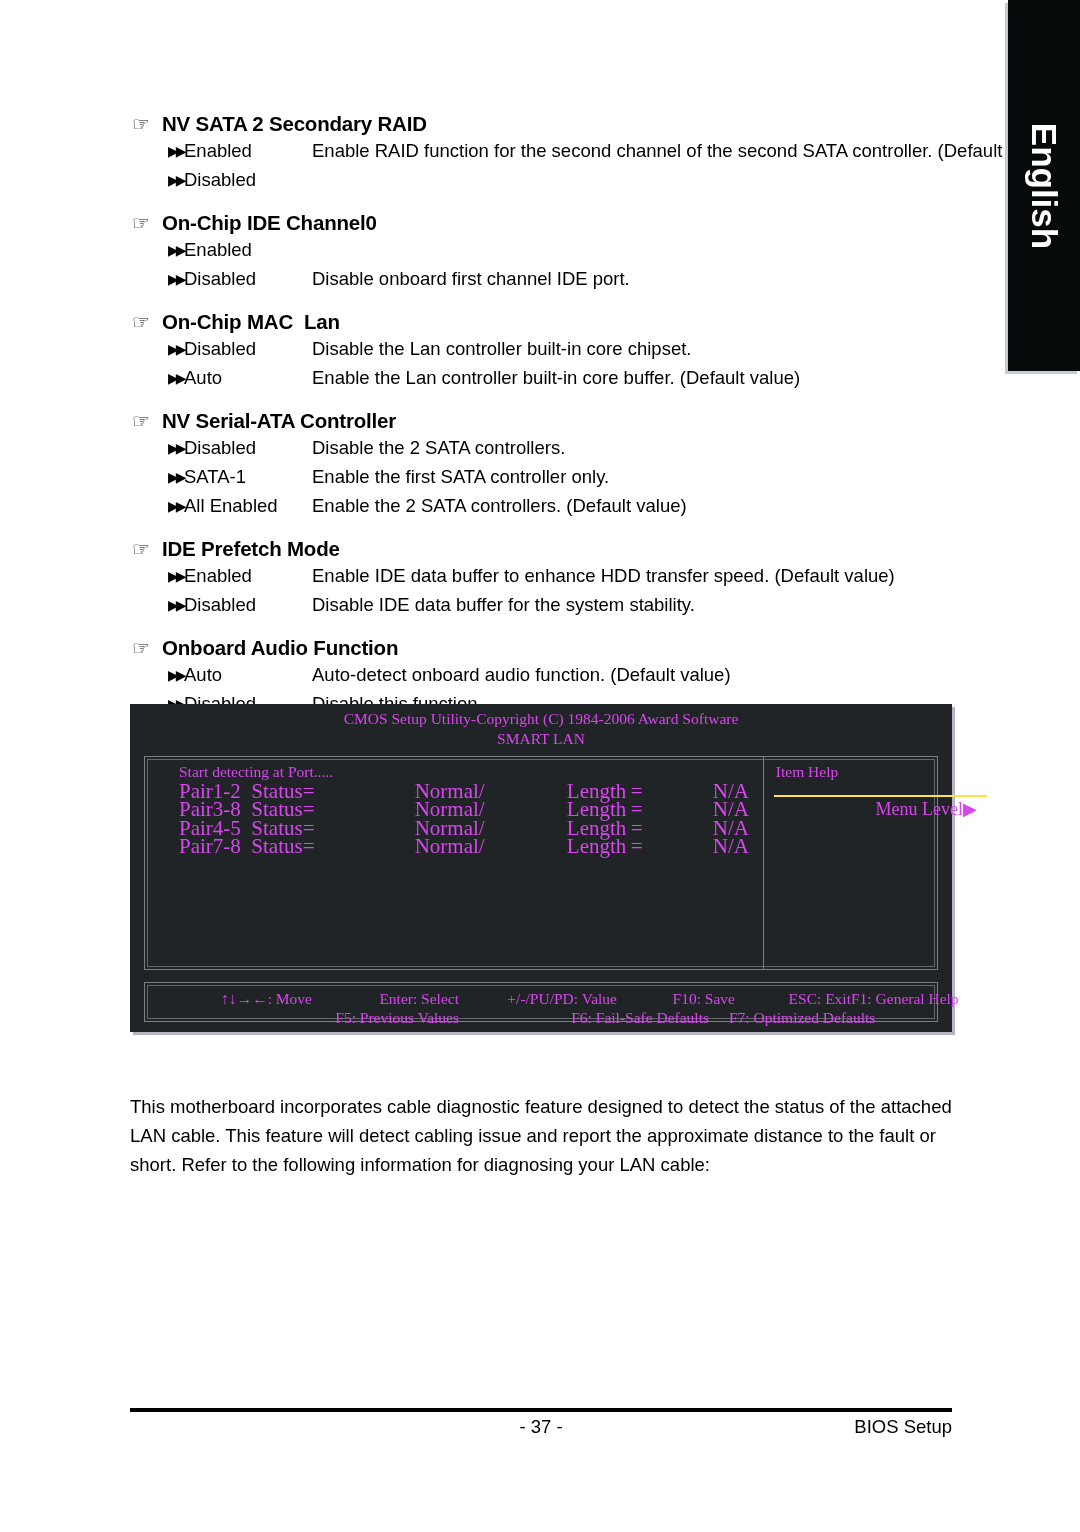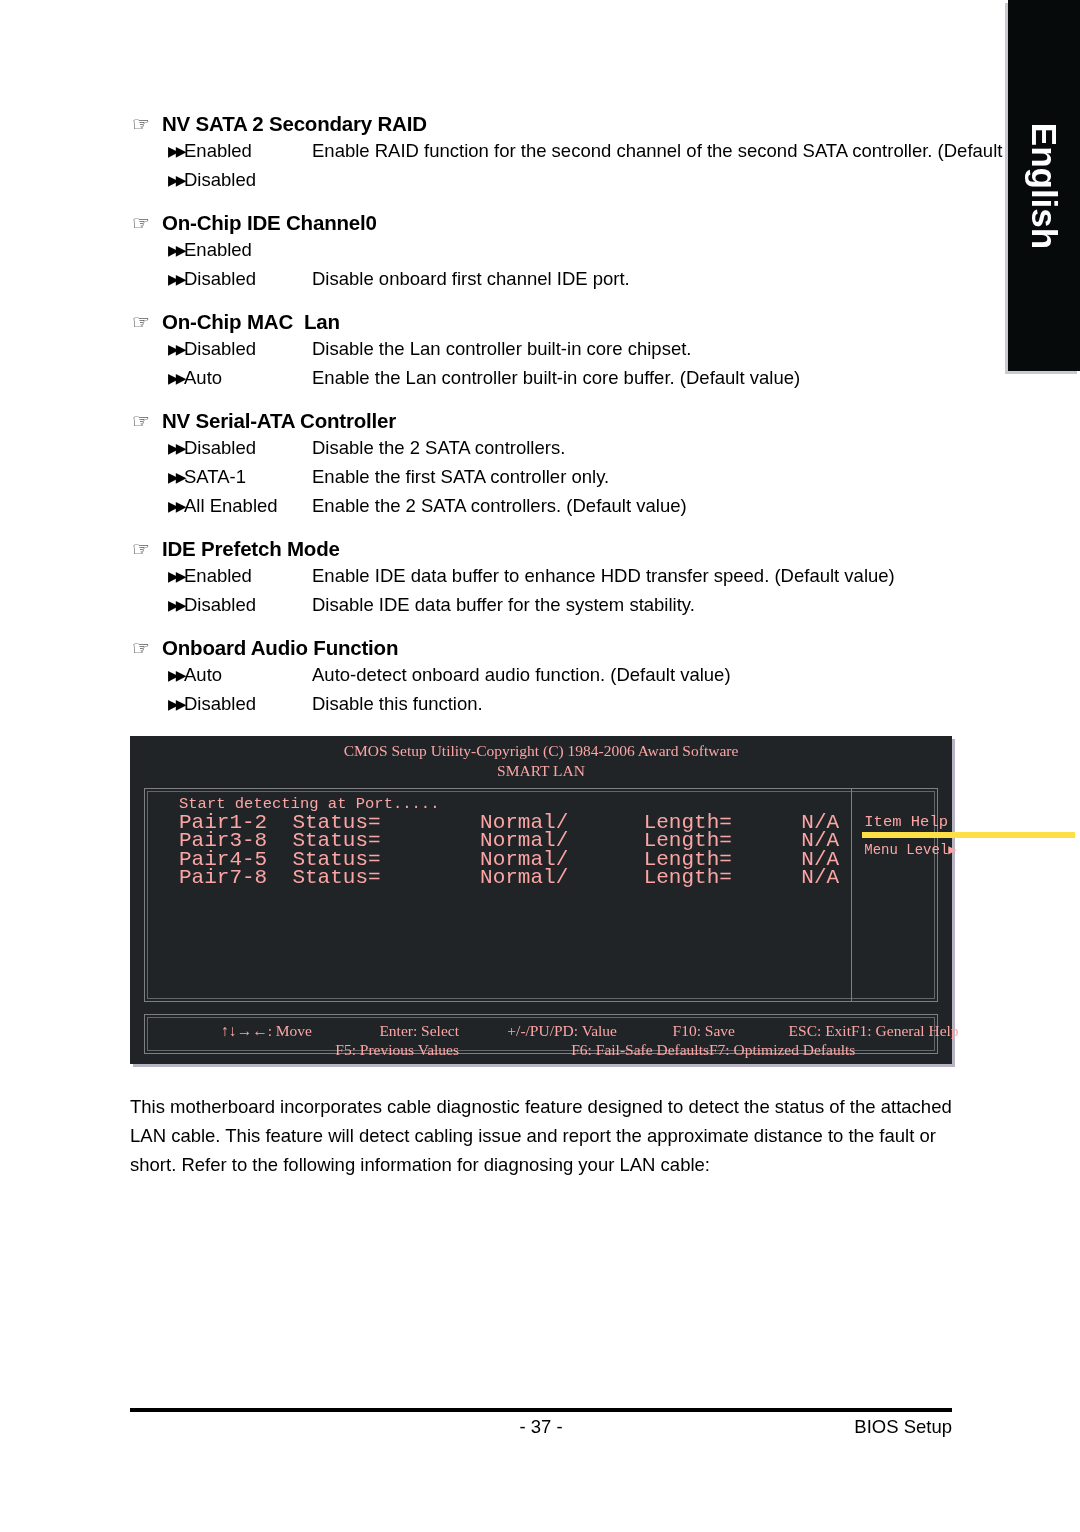--- a/index.html
+++ b/index.html
@@ -96,44 +96,43 @@
     font-size: 18.5px;
     white-space: pre;
   }
 
   .gap-after-section { height: 13px; }
 
   
   #bios-screen {
     position: absolute;
     left: 130px;
-    top: 736px;
+    top: 704px;
     width: 822px;
     height: 328px;
     background: #212426;
     box-shadow: 3px 3px 0 0 #b8b4c4;
     font-family: "Liberation Serif", serif;
-    color: #fca5a5;
+    color: #d946ef;
   }
   #bios-titlebar {
     text-align: center;
     padding-top: 5px;
     font-size: 15.5px;
     line-height: 1.32;
   }
   #bios-inner {
     position: absolute;
     left: 14px;
     top: 52px;
     right: 14px;
     bottom: 62px;
     border: 1px solid #7d7f82;
     box-shadow: inset 0 0 0 2px #212426, inset 0 0 0 3px #63676b;
     display: flex;
-    font-family: Liberation Mono, monospace;
   }
   #bios-main {
     flex: 1 1 auto;
     position: relative;
     padding: 6px 0 0 34px;
   }
   #bios-help {
     flex: 0 0 203px;
     border-left: 1px solid #7d7f82;
     padding: 6px 0 0 10px;
@@ -154,32 +153,32 @@
   .c-eq1    { flex: 0 0 112px; }
   .c-status { flex: 0 0 51px; }
   .c-slash  { flex: 0 0 88px; }
   .c-length { flex: 0 0 64px; }
   .c-eq2    { flex: 0 0 82px; }
   .c-val    { flex: 0 0 50px; }
 
   #help-title {
     font-size: 15.5px;
     line-height: 18px;
-    border-bottom: 6px solid #fde047;
-    padding-bottom: 1px;
+    border-bottom: 2px solid #fde047;
+    padding-bottom: 14px;
     margin-right: -10px;
     padding-left: 2px;
-    margin-top: 18px;
   }
   #help-level {
-    font-size: 14px;
+    font-size: 18px;
     line-height: 18.5px;
     padding-top: 3px;
     padding-left: 2px;
     white-space: pre;
+    text-align: right;
   }
 
   #bios-keys {
     position: absolute;
     left: 14px;
     right: 14px;
     bottom: 10px;
     height: 40px;
     border: 1px solid #7d7f82;
     box-shadow: inset 0 0 0 2px #212426, inset 0 0 0 3px #63676b;
@@ -196,21 +195,21 @@
   }
   .key-row.row2 { padding-left: 86px; }
   .k1 { flex: 0 0 145px; }
   .k2 { flex: 0 0 147px; }
   .k3 { flex: 0 0 158px; }
   .k4 { flex: 0 0 118px; }
   .k5 { flex: 0 0 116px; }
   .k6 { flex: 0 0 auto; }
   .m1 { flex: 0 0 228px; }
   .m2 { flex: 0 0 250px; }
-  .m3 { flex: 0 0 auto; }
+  .m3 { flex: 0 0 auto; margin-left: 20px; }
 
   
   #body-text {
     position: absolute;
     left: 130px;
     top: 1092px;
     width: 824px;
     font-size: 18.5px;
     line-height: 29px;
   }

